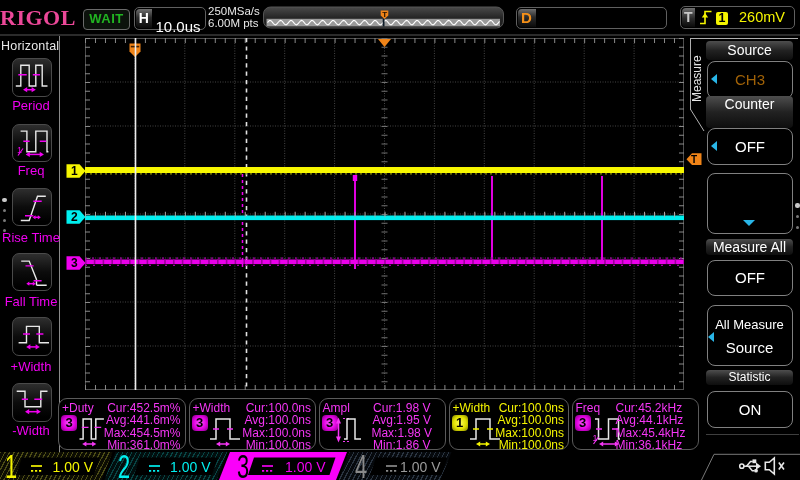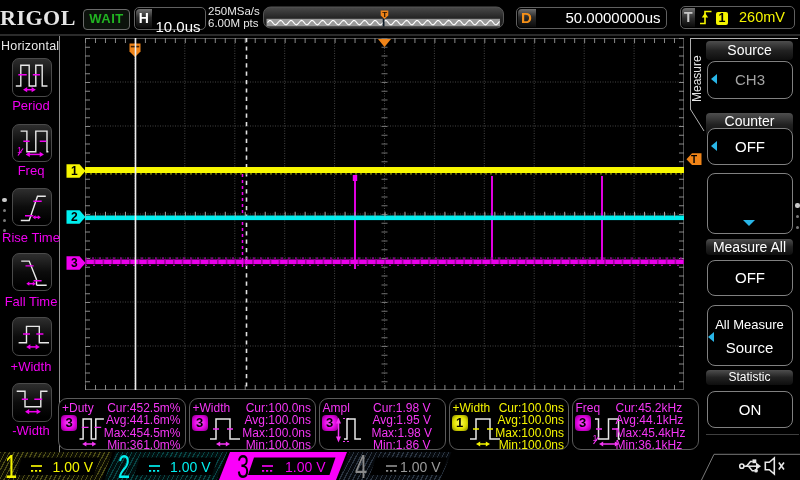--- a/index.html
+++ b/index.html
@@ -3,21 +3,21 @@
 html,body{margin:0;padding:0;background:#000;}
 *{box-sizing:border-box;}
 #scr{position:relative;width:800px;height:480px;background:#000;overflow:hidden;
   font-family:"Liberation Sans",sans-serif;}
 #scr div{position:absolute;}
 .t{white-space:nowrap;}
 </style></head><body>
 <div id="scr">
 
 <div style="left:0px;top:34px;width:800px;height:1.5px;background:#2b2b2b;"></div>
-<div class="t" style="left:0;top:5px;width:100px;height:26px;font-family:'Liberation Serif',serif;font-weight:bold;font-size:22px;color:#e5e5e5;letter-spacing:0.5px;">RIGOL</div>
+<div class="t" style="left:0;top:5px;width:100px;height:26px;font-family:'Liberation Serif',serif;font-weight:bold;font-size:22px;color:#ec4899;letter-spacing:0.5px;">RIGOL</div>
 <div class="t" style="left:83px;top:9px;width:47px;height:20.5px;background:#0c120c;border:1px solid #6a6a6a;border-radius:4px;color:#21b421;font-weight:bold;font-size:13px;text-align:center;line-height:18.5px;letter-spacing:0.5px;">WAIT</div>
 <div style="left:134px;top:7px;width:72px;height:22.5px;background:#000;border:1px solid #606060;border-radius:5px;"></div>
 <div class="t" style="left:135.5px;top:8.5px;width:16.5px;height:19.5px;background:linear-gradient(#6f6f6f,#2b2b2b 45%,#0a0a0a);border-radius:4px 0 0 4px;color:#fff;font-weight:bold;font-size:14px;text-align:center;line-height:19.5px;">H</div>
 <div class="t" style="left:152px;top:17px;width:52px;height:19.5px;color:#fff;font-size:15px;text-align:center;line-height:19.5px;">10.0us</div>
 <div class="t" style="left:208px;top:5.5px;width:48px;height:12px;color:#e8e8e8;font-size:11.5px;line-height:11px;text-align:right;">250MSa/s</div>
 <div class="t" style="left:208px;top:18px;width:25px;height:12px;color:#e8e8e8;font-size:11.5px;line-height:11px;text-align:right;">6.00M pts</div>
 <div style="left:263px;top:6px;width:242px;height:23px;">
 <svg width="242" height="23" viewBox="263 6 242 23">
 <rect x="263.5" y="7" width="240" height="21" rx="7" fill="url(#sg)" stroke="#555" stroke-width="1"></rect>
 <defs>
@@ -28,21 +28,20 @@
           </linearGradient>
         </defs>
 <rect x="266.5" y="18.8" width="233.5" height="7.6" fill="#9a9a9a"></rect>
 <path d="M267.5,22.6 L268.5,21.4 L269.5,20.6 L270.5,20.5 L271.5,21.1 L272.5,22.3 L273.5,23.6 L274.5,24.5 L275.5,24.8 L276.5,24.3 L277.5,23.2 L278.5,22.0 L279.5,20.9 L280.5,20.4 L281.5,20.7 L282.5,21.6 L283.5,22.9 L284.5,24.1 L285.5,24.7 L286.5,24.6 L287.5,23.8 L288.5,22.6 L289.5,21.4 L290.5,20.6 L291.5,20.5 L292.5,21.1 L293.5,22.3 L294.5,23.6 L295.5,24.5 L296.5,24.8 L297.5,24.3 L298.5,23.2 L299.5,22.0 L300.5,20.9 L301.5,20.4 L302.5,20.7 L303.5,21.6 L304.5,22.9 L305.5,24.1 L306.5,24.7 L307.5,24.6 L308.5,23.8 L309.5,22.6 L310.5,21.4 L311.5,20.6 L312.5,20.5 L313.5,21.1 L314.5,22.3 L315.5,23.6 L316.5,24.5 L317.5,24.8 L318.5,24.3 L319.5,23.2 L320.5,22.0 L321.5,20.9 L322.5,20.4 L323.5,20.7 L324.5,21.6 L325.5,22.9 L326.5,24.1 L327.5,24.7 L328.5,24.6 L329.5,23.8 L330.5,22.6 L331.5,21.4 L332.5,20.6 L333.5,20.5 L334.5,21.1 L335.5,22.3 L336.5,23.6 L337.5,24.5 L338.5,24.8 L339.5,24.3 L340.5,23.2 L341.5,22.0 L342.5,20.9 L343.5,20.4 L344.5,20.7 L345.5,21.6 L346.5,22.9 L347.5,24.1 L348.5,24.7 L349.5,24.6 L350.5,23.8 L351.5,22.6 L352.5,21.4 L353.5,20.6 L354.5,20.5 L355.5,21.1 L356.5,22.3 L357.5,23.6 L358.5,24.5 L359.5,24.8 L360.5,24.3 L361.5,23.2 L362.5,22.0 L363.5,20.9 L364.5,20.4 L365.5,20.7 L366.5,21.6 L367.5,22.9 L368.5,24.1 L369.5,24.7 L370.5,24.6 L371.5,23.8 L372.5,22.6 L373.5,21.4 L374.5,20.6 L375.5,20.5 L376.5,21.1 L377.5,22.3 L378.5,23.6 L379.5,24.5 L380.5,24.8 L381.5,24.3 L382.5,23.2 L383.5,22.0 L384.5,20.9 L385.5,20.4 L386.5,20.7 L387.5,21.6 L388.5,22.9 L389.5,24.1 L390.5,24.7 L391.5,24.6 L392.5,23.8 L393.5,22.6 L394.5,21.4 L395.5,20.6 L396.5,20.5 L397.5,21.1 L398.5,22.3 L399.5,23.6 L400.5,24.5 L401.5,24.8 L402.5,24.3 L403.5,23.2 L404.5,22.0 L405.5,20.9 L406.5,20.4 L407.5,20.7 L408.5,21.6 L409.5,22.9 L410.5,24.1 L411.5,24.7 L412.5,24.6 L413.5,23.8 L414.5,22.6 L415.5,21.4 L416.5,20.6 L417.5,20.5 L418.5,21.1 L419.5,22.3 L420.5,23.6 L421.5,24.5 L422.5,24.8 L423.5,24.3 L424.5,23.2 L425.5,22.0 L426.5,20.9 L427.5,20.4 L428.5,20.7 L429.5,21.6 L430.5,22.9 L431.5,24.1 L432.5,24.7 L433.5,24.6 L434.5,23.8 L435.5,22.6 L436.5,21.4 L437.5,20.6 L438.5,20.5 L439.5,21.1 L440.5,22.3 L441.5,23.6 L442.5,24.5 L443.5,24.8 L444.5,24.3 L445.5,23.2 L446.5,22.0 L447.5,20.9 L448.5,20.4 L449.5,20.7 L450.5,21.6 L451.5,22.9 L452.5,24.1 L453.5,24.7 L454.5,24.6 L455.5,23.8 L456.5,22.6 L457.5,21.4 L458.5,20.6 L459.5,20.5 L460.5,21.1 L461.5,22.3 L462.5,23.6 L463.5,24.5 L464.5,24.8 L465.5,24.3 L466.5,23.2 L467.5,22.0 L468.5,20.9 L469.5,20.4 L470.5,20.7 L471.5,21.6 L472.5,22.9 L473.5,24.1 L474.5,24.7 L475.5,24.6 L476.5,23.8 L477.5,22.6 L478.5,21.4 L479.5,20.6 L480.5,20.5 L481.5,21.1 L482.5,22.3 L483.5,23.6 L484.5,24.5 L485.5,24.8 L486.5,24.3 L487.5,23.2 L488.5,22.0 L489.5,20.9 L490.5,20.4 L491.5,20.7 L492.5,21.6 L493.5,22.9 L494.5,24.1 L495.5,24.7 L496.5,24.6 L497.5,23.8 L498.5,22.6 L499.5,21.4" stroke="#fff" stroke-width="1.1" fill="none"></path>
 <rect x="382.7" y="18.8" width="1.8" height="7.6" fill="#0c1a26"></rect>
 <polygon points="380.7,10.5 388.3,10.5 388.3,15.5 384.5,19 380.7,15.5" fill="#f08418"></polygon>
 <text x="382.2" y="17" font-family="Liberation Sans" font-size="8" font-weight="bold" fill="#201000">T</text>
 </svg></div>
 <div style="left:516px;top:7px;width:151px;height:21.5px;background:#000;border:1px solid #606060;border-radius:5px;"></div>
 <div class="t" style="left:517.5px;top:8.5px;width:18px;height:18.5px;background:linear-gradient(#6f6f6f,#2b2b2b 45%,#0a0a0a);border-radius:4px 0 0 4px;color:#f59018;font-weight:bold;font-size:15px;text-align:center;line-height:18.5px;">D</div>
-<div class="t" style="left:553px;top:8.5px;width:120px;height:18.5px;color:#fff;font-size:15px;text-align:center;line-height:18.5px;">50.0000000us</div>
 <div style="left:680px;top:6px;width:115px;height:22.5px;background:#000;border:1px solid #606060;border-radius:5px;"></div>
 <div class="t" style="left:681.5px;top:7.5px;width:13.5px;height:19.5px;background:linear-gradient(#6f6f6f,#2b2b2b 55%,#0a0a0a);border-radius:4px 0 0 4px;color:#c8c8c8;font-weight:bold;font-size:14px;text-align:center;line-height:19.5px;">T</div>
 <div style="left:700px;top:10px;width:13px;height:16px;">
 <svg width="13" height="16" viewBox="0 0 13 16">
 <path d="M0,13.5 H5 V1.5 H11.5" stroke="#f5f500" stroke-width="1.6" fill="none"></path>
 <polygon points="1.8,7.5 8.2,7.5 5,3" fill="#f5f500"></polygon>
 </svg></div>
 <div class="t" style="left:716px;top:11.5px;width:12px;height:13.5px;background:#f5f500;border-radius:2px;color:#000;font-weight:bold;font-size:12.5px;text-align:center;line-height:13.5px;">1</div>
 <div class="t" style="left:737px;top:9px;width:50px;height:16px;color:#f5f500;font-size:14.5px;text-align:center;line-height:16px;">260mV</div>
 <div style="left:58.5px;top:36px;width:1px;height:416px;background:#8a8a8a;"></div>
@@ -160,23 +159,23 @@
       <text x="691" y="163" font-family="Liberation Sans" font-size="10" font-weight="bold" fill="#000">T</text>
     </svg>
 <div style="left:690px;top:38px;width:108px;height:1px;background:#b0b0b0;"></div>
 <div style="left:690.3px;top:38px;width:1px;height:72px;background:#b0b0b0;"></div>
 <div style="left:688px;top:108px;width:20px;height:25px;"><svg width="20" height="25" viewBox="0 0 20 25">
 <line x1="2.3" y1="1" x2="16" y2="23" stroke="#b0b0b0" stroke-width="1"></line>
       </svg></div>
 <div class="t" style="left:691px;top:54px;width:13px;height:50px;color:#e8e8e8;font-size:12px;writing-mode:vertical-rl;transform:rotate(180deg);text-align:center;line-height:13px;">Measure</div>
 <div class="t" style="left:706px;top:41px;width:87px;height:19px;background:linear-gradient(#4e4e4e,#222 50%,#0e0e0e 100%);border-radius:4px;color:#fff;text-align:center;line-height:19px;font-size:14px;">Source</div>
 <div style="left:707px;top:61px;width:86px;height:37.5px;background:#000;border:1.2px solid #808080;border-radius:8px;"></div>
-<div class="t" style="left:707px;top:61px;width:86px;height:37.5px;color:#a3a3a3;font-size:15px;text-align:center;line-height:37.5px;">CH3</div>
+<div class="t" style="left:707px;top:61px;width:86px;height:37.5px;color:#a16207;font-size:15px;text-align:center;line-height:37.5px;">CH3</div>
 <div style="left:711px;top:74.25px;width:0px;height:0px;border:5.5px solid transparent;border-right:6.5px solid #29b6e8;border-left:none;"></div>
-<div class="t" style="left:706px;top:113px;width:87px;height:23px;background:linear-gradient(#4e4e4e,#222 50%,#0e0e0e 100%);border-radius:4px;color:#fff;text-align:center;line-height:16px;font-size:14px;">Counter</div>
+<div class="t" style="left:706px;top:96px;width:87px;height:32px;background:linear-gradient(#4e4e4e,#222 50%,#0e0e0e 100%);border-radius:4px;color:#fff;text-align:center;line-height:16px;font-size:14px;">Counter</div>
 <div style="left:707px;top:127.5px;width:86px;height:37px;background:#000;border:1.2px solid #808080;border-radius:8px;"></div>
 <div class="t" style="left:707px;top:127.5px;width:86px;height:37px;color:#fff;font-size:15px;text-align:center;line-height:37px;">OFF</div>
 <div style="left:711px;top:140.5px;width:0px;height:0px;border:5.5px solid transparent;border-right:6.5px solid #29b6e8;border-left:none;"></div>
 <div style="left:707px;top:172.5px;width:86px;height:61px;background:#000;border:1.2px solid #808080;border-radius:8px;"></div>
 <div style="left:743.0px;top:220px;width:0px;height:0px;border:6px solid transparent;border-top:6px solid #29b6e8;border-bottom:none;"></div>
 <div class="t" style="left:706px;top:239px;width:87px;height:16px;background:linear-gradient(#4e4e4e,#222 50%,#0e0e0e 100%);border-radius:4px;color:#fff;text-align:center;line-height:16px;font-size:14px;">Measure All</div>
 <div style="left:707px;top:259.5px;width:86px;height:36.5px;background:#000;border:1.2px solid #808080;border-radius:8px;"></div>
 <div class="t" style="left:707px;top:259.5px;width:86px;height:36.5px;color:#fff;font-size:15px;text-align:center;line-height:36.5px;">OFF</div>
 <div style="left:707px;top:305.3px;width:86px;height:60.5px;background:#000;border:1.2px solid #808080;border-radius:8px;"></div>
 <div class="t" style="left:706px;top:317.5px;width:87px;height:14px;color:#fff;font-size:13px;text-align:center;line-height:14px;">All Measure</div>

